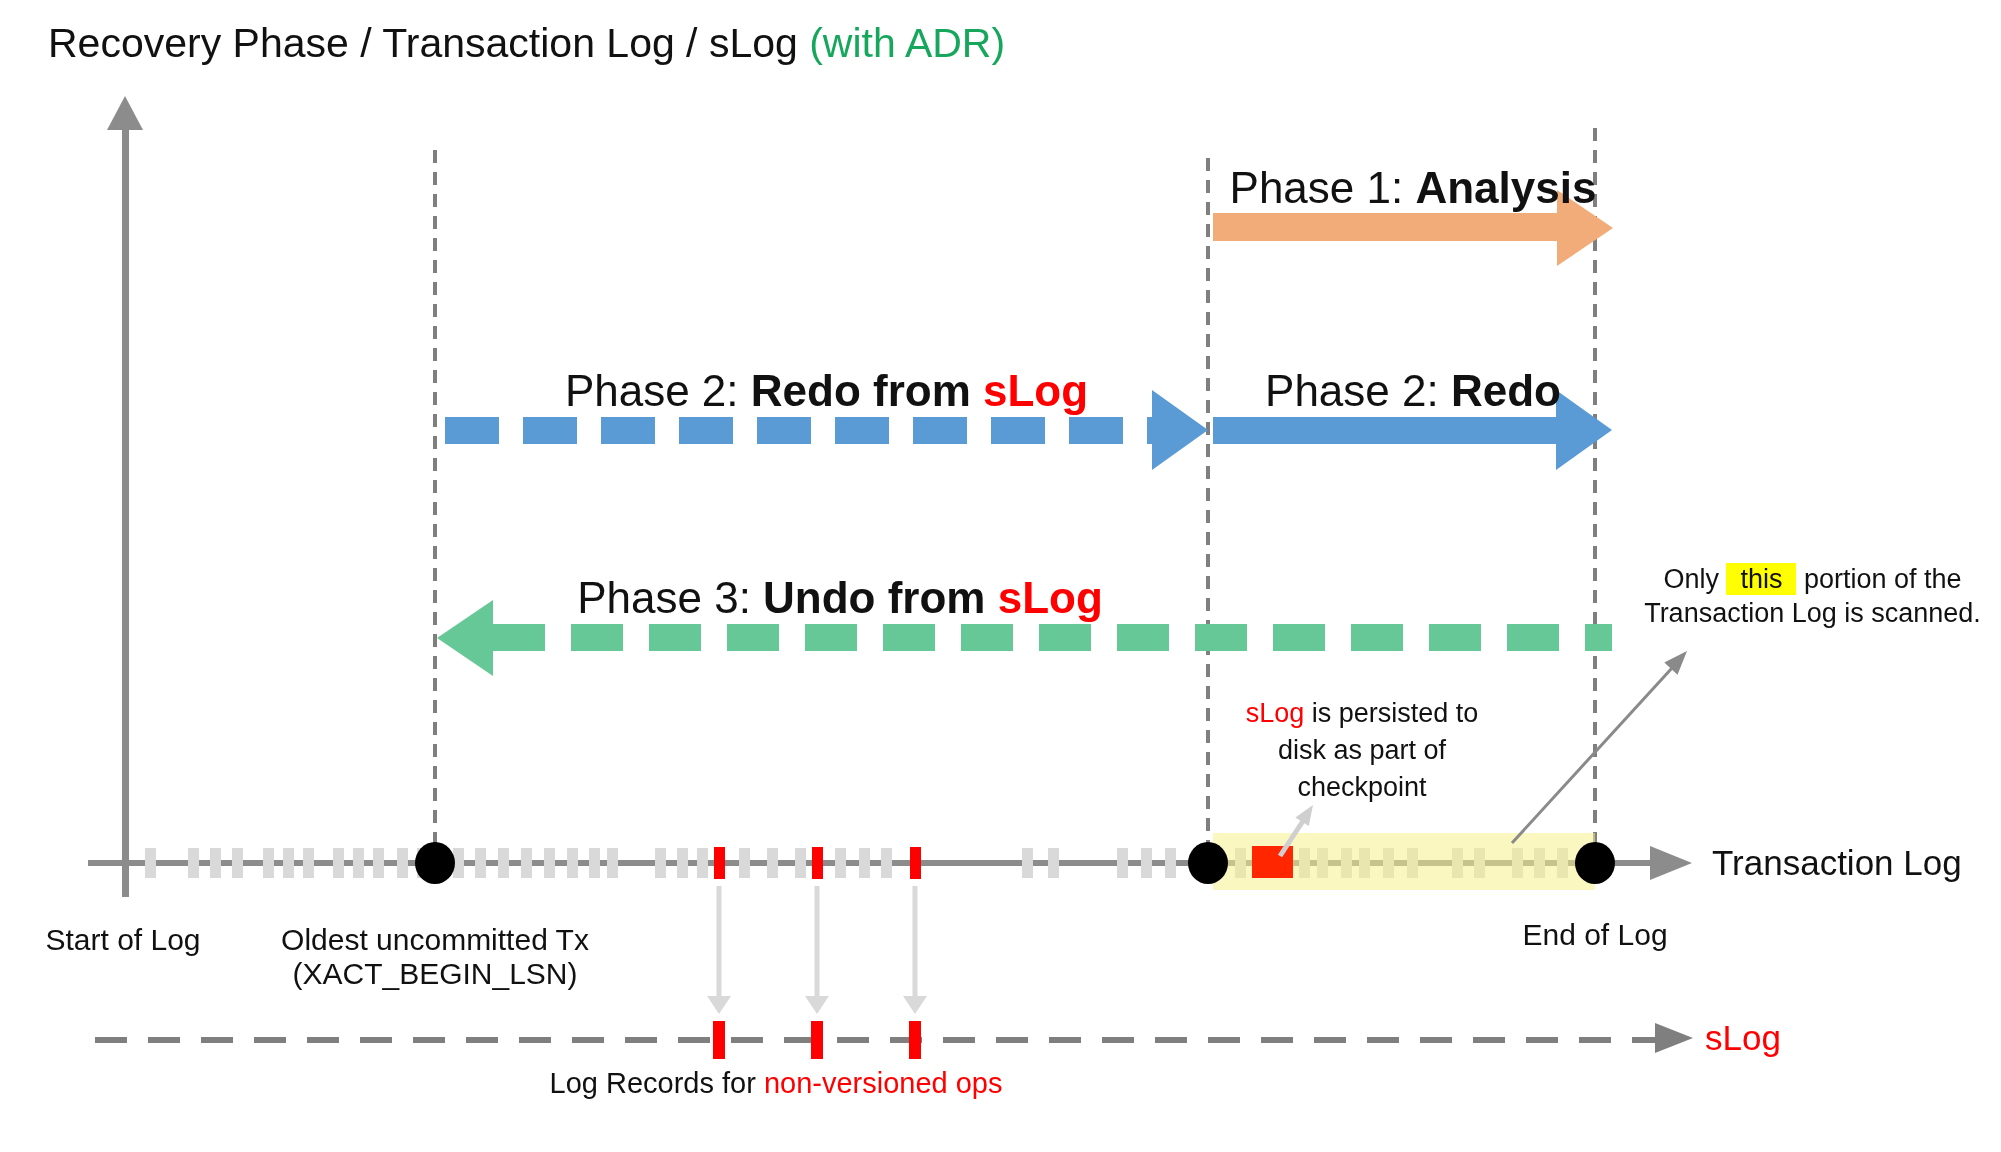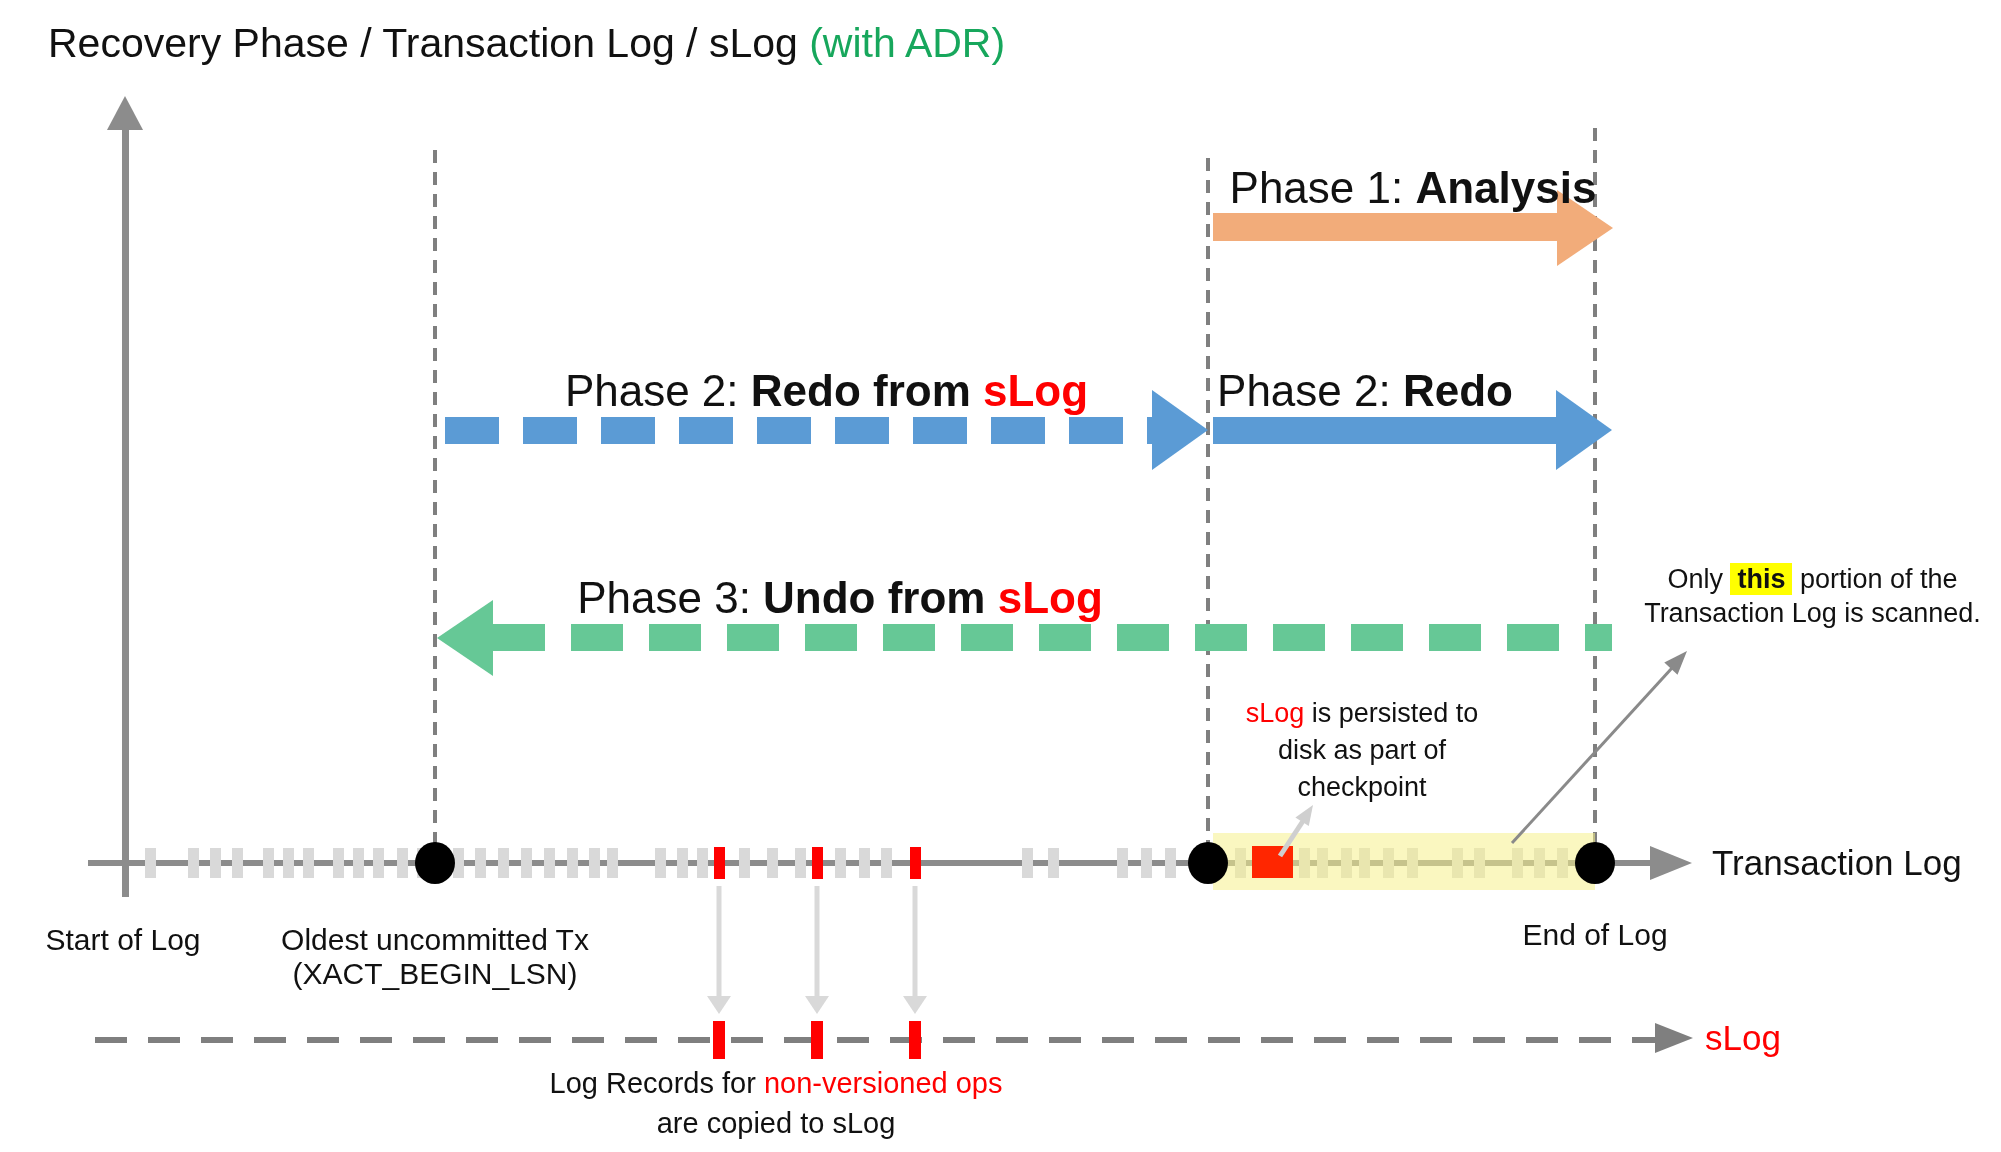--- a/index.html
+++ b/index.html
@@ -27,40 +27,40 @@
     border-bottom:17px solid transparent;border-left:42px solid var(--gray);z-index:1;}
   
   .vdash{width:4px;background:repeating-linear-gradient(180deg,var(--dash-gray) 0 13px,transparent 13px 22px);z-index:0;}
   .vdash.oldest{left:433px;top:150px;height:713px;}
   .vdash.checkpoint{left:1206px;top:158px;height:705px;}
   .vdash.end{left:1593px;top:128px;height:735px;}
   
   .phase-label{font-size:44px;white-space:nowrap;z-index:5;}
   .p1-label{left:1213px;width:400px;top:163px;}
   .p2s-label{left:445px;width:763px;top:366px;}
-  .p2-label{left:1165px;width:400px;top:366px;}
+  .p2-label{left:1213px;width:400px;top:366px;}
   .p3-label{left:445px;width:790px;top:573px;}
   
   .p1-body{left:1213px;top:213px;width:344px;height:28px;background:var(--orange);z-index:2;}
   .p1-head{left:1557px;top:190px;width:0;height:0;border-top:38px solid transparent;
     border-bottom:38px solid transparent;border-left:56px solid var(--orange);z-index:2;}
   .p2s-body{left:445px;top:417px;width:707px;height:27px;z-index:2;
     background:repeating-linear-gradient(90deg,var(--blue) 0 54px,transparent 54px 78px);}
   .p2s-head{left:1152px;top:390px;width:0;height:0;border-top:40px solid transparent;
     border-bottom:40px solid transparent;border-left:56px solid var(--blue);z-index:2;}
   .p2-body{left:1213px;top:417px;width:343px;height:27px;background:var(--blue);z-index:2;}
   .p2-head{left:1556px;top:390px;width:0;height:0;border-top:40px solid transparent;
     border-bottom:40px solid transparent;border-left:56px solid var(--blue);z-index:2;}
   .p3-head{left:437px;top:600px;width:0;height:0;border-top:38px solid transparent;
     border-bottom:38px solid transparent;border-right:56px solid var(--green);z-index:2;}
   .p3-body{left:493px;top:624px;width:1119px;height:27px;z-index:2;
     background:repeating-linear-gradient(90deg,var(--green) 0 52px,transparent 52px 78px);}
   
   .scan-note{left:1620px;width:385px;top:562px;font-size:27px;line-height:34px;z-index:5;}
-  .scan-note .hl{background:var(--hl-yellow);padding:1px 7px;font-weight:bold;}
+  .scan-note .hl{background:var(--hl-yellow);padding:1px 14px;}
   .persist-note{left:1212px;width:300px;top:695px;font-size:27px;line-height:37px;z-index:5;}
   .copy-note{left:476px;width:600px;top:1063px;font-size:29px;line-height:40px;z-index:5;}
   
   .band{left:1213px;top:833px;width:382px;height:57px;background:var(--band);z-index:2;}
   .tick{position:absolute;top:848px;width:11px;height:30px;background:var(--light-tick);z-index:1;}
   .tick.red{top:847px;height:32px;background:var(--red);z-index:1;}
   .slog-tick{position:absolute;top:1021px;width:12px;height:38px;background:var(--red);z-index:3;}
   .dot{position:absolute;top:842px;width:40px;height:42px;border-radius:50%;background:#000;z-index:3;}
   .dot.oldest{left:415px;} .dot.checkpoint{left:1188px;} .dot.end{left:1575px;}
   .red-square{left:1252px;top:846px;width:41px;height:32px;background:var(--red-square);z-index:3;}
@@ -202,21 +202,20 @@
   <div class="abs slog-head"></div>
   <div class="abs lbl-slog">sLog</div>
   <div id="slog-ticks">
       <div class="slog-tick" style="left: 713px;"></div>
       <div class="slog-tick" style="left: 811px;"></div>
       <div class="slog-tick" style="left: 909px;"></div>
     </div>
 
   <div class="abs copy-note ctr">
     <div><span>Log Records for </span><span class="red">non-versioned ops</span></div>
-    <div>are copied to sLog</div>
   </div>
 
   <svg class="abs overlay" width="2001" height="1152">
     <line x1="1512" y1="843" x2="1672" y2="668" stroke="#8A8A8A" stroke-width="3"></line>
     <polygon points="1687,651 1677.5,674.8 1664.3,662.6" fill="#8A8A8A"></polygon>
     <line x1="1280" y1="856" x2="1303" y2="821" stroke="#CFCFCF" stroke-width="5"></line>
     <polygon points="1313,805 1308.8,826.1 1295.4,817.5" fill="#CFCFCF"></polygon>
     <g id="drop-arrows">
         <line x1="719" y1="886" x2="719" y2="996" stroke="#D9D9D9" stroke-width="5"></line>
         <polygon points="719,1014 707,996 731,996" fill="#D9D9D9"></polygon>

